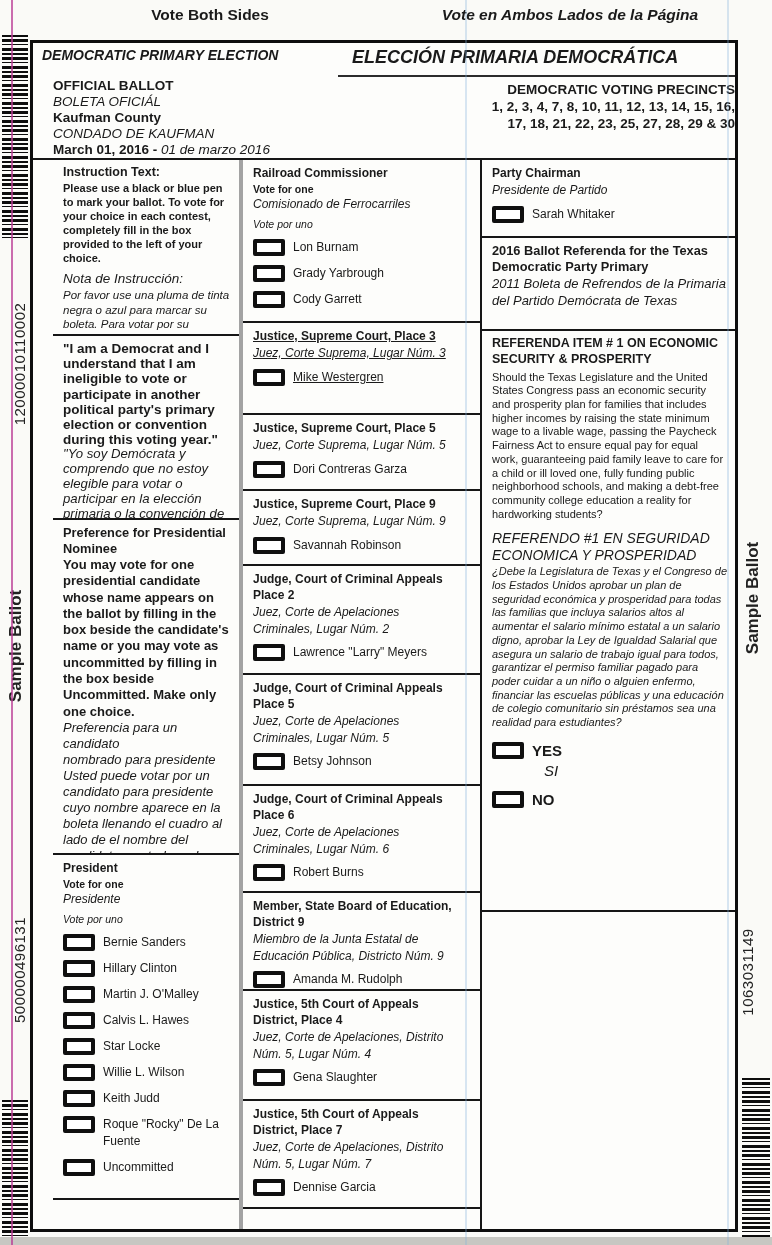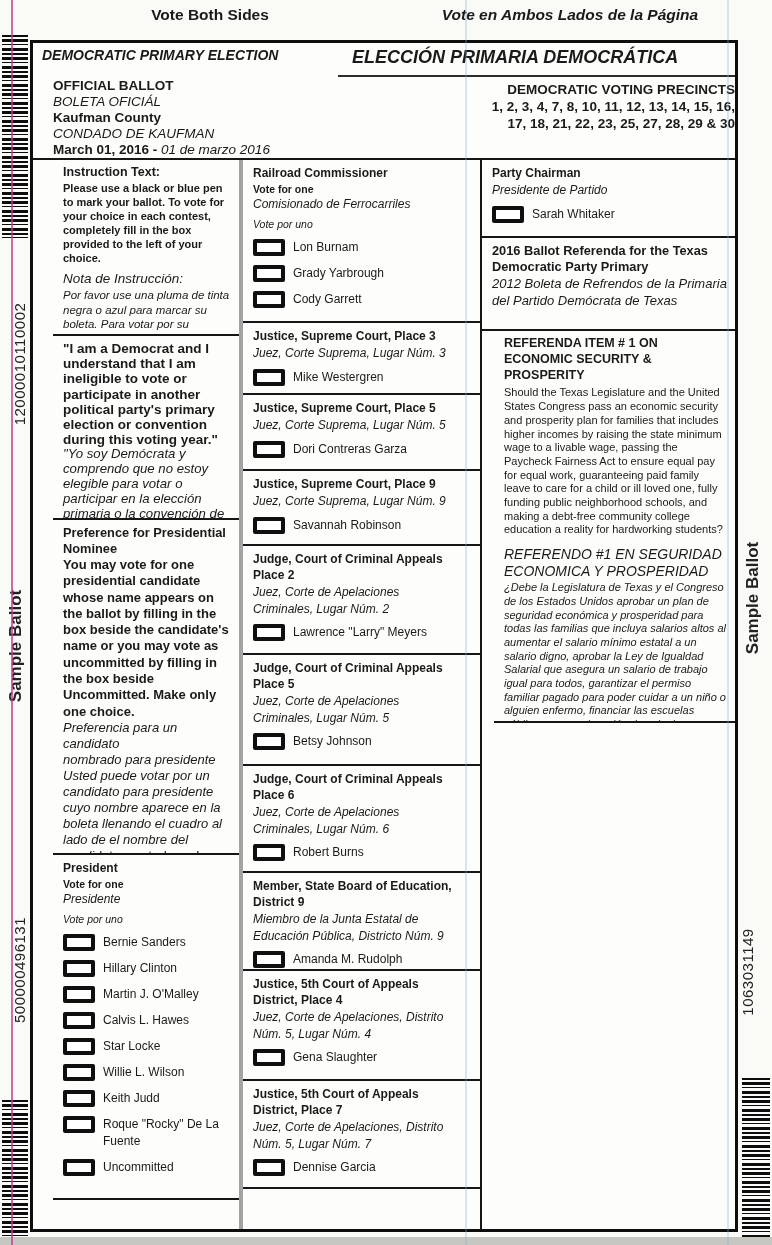--- a/index.html
+++ b/index.html
@@ -58,24 +58,24 @@
   .pref-body-es{font-style:italic;font-size:13px;line-height:16px;}
   .ref-title{font-weight:bold;font-size:12.5px;line-height:15.8px;}
   .ref-body{font-size:11px;line-height:13.7px;margin-top:3px;}
   .ref-title-es{font-style:italic;font-size:14px;line-height:16.5px;margin-top:9px;white-space:pre-line;}
   .ref-body-es{font-style:italic;font-size:11px;line-height:13.7px;margin-top:2px;}
   .ynrow{display:flex;align-items:center;font-size:15px;font-weight:600;margin-top:12px;}
   .ynrow .cb{margin-top:0;}
   .yn-es{font-style:italic;font-size:15px;margin:3px 0 0 52px;}
   
   .c1-s0{height:176px;} .c1-s1{height:184px;} .c1-s2{height:335px;} .c1-s3{height:345px;}
-  .c2-s0{height:163px;} .c2-s1{height:72px;} .c2-s2{height:76px;} .c2-s3{height:75px;}
+  .c2-s0{height:163px;} .c2-s1{height:92px;text-decoration:underline;} .c2-s2{height:76px;} .c2-s3{height:75px;}
   .c2-s4{height:109px;} .c2-s5{height:111px;} .c2-s6{height:107px;} .c2-s7{height:98px;}
   .c2-s8{height:110px;} .c2-s9{height:108px;}
-  .c3-s0{height:78px;} .c3-s1{height:93px;} .c3-s2{height:392px;margin-left:12px;}
+  .c3-s0{height:78px;} .c3-s1{height:93px;} .c3-s2{height:581px;}
 </style>
 </head>
 <body>
 
 <div class="page">
 
   <div class="toplabel" style="left:95px;width:230px;">Vote Both Sides</div>
   <div class="toplabel es" style="left:420px;width:300px;">Vote en Ambos Lados de la Página</div>
 
   <div class="barcode" style="left:2px;top:35px;width:26px;height:203px;"></div>
@@ -301,21 +301,21 @@
         <div class="sec c3-s0">
           <div class="ctitle">Party Chairman</div>
           <div class="ctitle-es">Presidente de Partido</div>
           <div class="cand cand2">
               <span class="cb"></span>
               <span>Sarah Whitaker</span>
             </div>
         </div>
         <div class="sec c3-s1">
           <div class="ctitle" style="font-size:12.8px;">2016 Ballot Referenda for the Texas Democratic Party Primary</div>
-          <div class="ctitle-es" style="font-size:13px;">2012 Boleta de Refrendos de la Primaria del Partido Demócrata de Texas</div>
+          <div class="ctitle-es" style="font-size:13px;">2011 Boleta de Refrendos de la Primaria del Partido Demócrata de Texas</div>
         </div>
         <div class="sec c3-s2">
           <div class="ref-title">REFERENDA ITEM # 1 ON ECONOMIC SECURITY &amp; PROSPERITY</div>
           <div class="ref-body">Should the Texas Legislature and the United States Congress pass an economic security and prosperity plan for families that includes higher incomes by raising the state minimum wage to a livable wage, passing the Paycheck Fairness Act to ensure equal pay for equal work, guaranteeing paid family leave to care for a child or ill loved one, fully funding public neighborhood schools, and making a debt-free community college education a reality for hardworking students?</div>
           <div class="ref-title-es">REFERENDO #1 EN SEGURIDAD
 ECONOMICA Y PROSPERIDAD</div>
           <div class="ref-body-es">¿Debe la Legislatura de Texas y el Congreso de los Estados Unidos aprobar un plan de seguridad económica y prosperidad para todas las familias que incluya salarios altos al aumentar el salario mínimo estatal a un salario digno, aprobar la Ley de Igualdad Salarial que asegura un salario de trabajo igual para todos, garantizar el permiso familiar pagado para poder cuidar a un niño o alguien enfermo, financiar las escuelas públicas y una educación de colegio comunitario sin préstamos sea una realidad para estudiantes?</div>
           <div class="ynrow">
               <span class="cb"></span>
               <span>YES</span>

